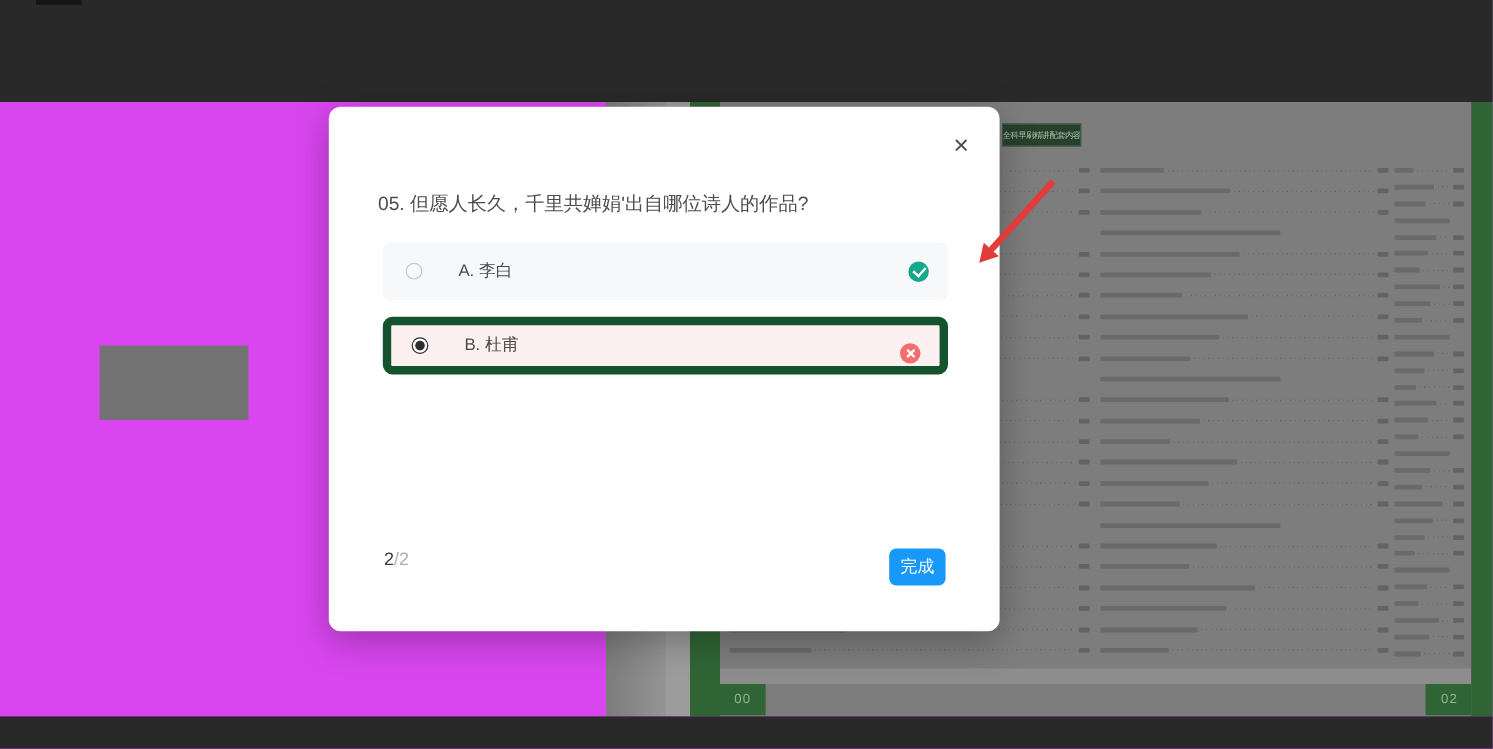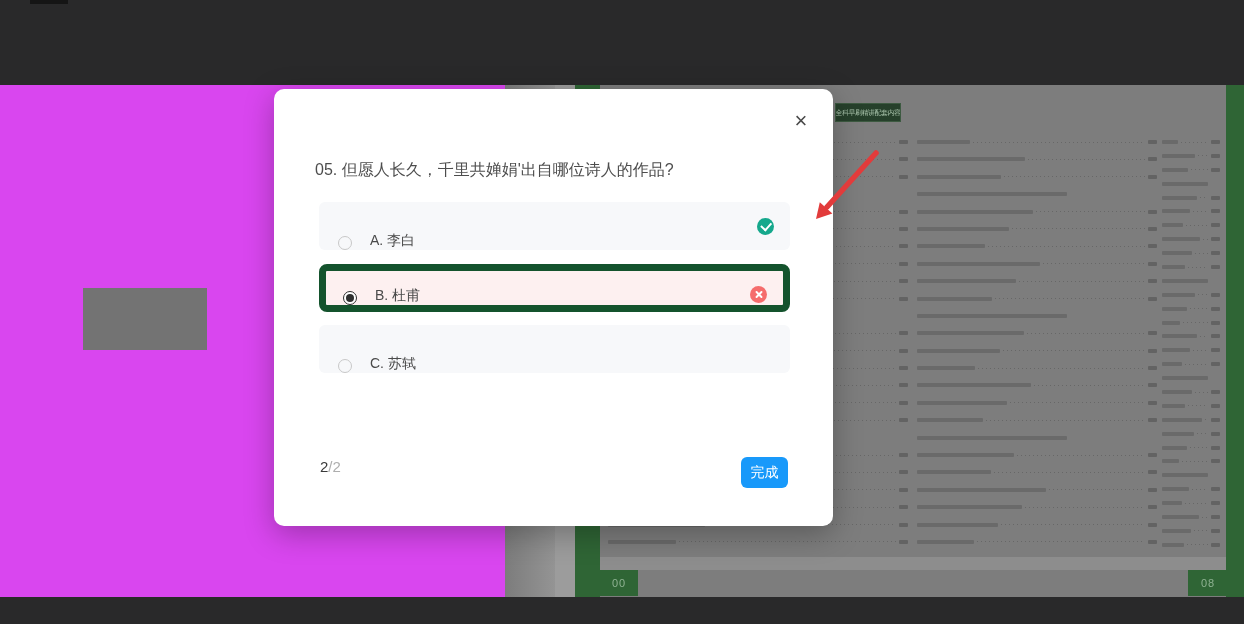--- a/index.html
+++ b/index.html
@@ -45,21 +45,21 @@
 
   
   .modal { position:absolute; left:274px; top:89px; width:559px; height:437px; background:#fff;
            border-radius:10px; box-shadow:0 8px 30px rgba(0,0,0,.28); z-index:10; }
   .modal-close { position:absolute; left:514px; top:20px; width:26px; height:26px; cursor:pointer;
                  color:#4a4a4a; font-size:22px; line-height:24px; text-align:center; font-weight:400; }
   .question { position:absolute; left:41px; top:71px; width:490px; color:#4d4d4d; font-size:16px; }
 
   .options { position:absolute; left:45px; top:113px; width:471px; }
   .option { position:relative; width:471px; height:48px; background:#f7f8fa; border-radius:6px;
-            margin-bottom:13.5px; display:flex; align-items:flex-end; cursor:pointer; }
+            margin-bottom:13.5px; display:flex; align-items:center; cursor:pointer;gap:12px; }
   .option.wrong-selected { background:#fdf0f0; border:7px solid #14532d; border-radius:8px; }
 
   .radio { width:14px; height:14px; border-radius:50%; border:1px solid #c8c8c8; margin-left:19px;
            background:transparent; flex:none; position:relative; }
   .option.wrong-selected .radio { margin-left:17px; }
   .radio.checked { border-color:#2e2e2e; background:#fff; }
   .radio.checked::after { content:""; position:absolute; left:2px; top:2px; width:8px; height:8px;
                           border-radius:50%; background:#2e2e2e; }
   .opt-label { margin-left:18px; font-size:14px; color:#4a4a4a; }
 
@@ -468,21 +468,21 @@
           <span class="toc-num"></span>
         </div>
         <div class="toc-row">
           <span class="toc-stub" style="width: 22px;"></span>
           <span class="toc-leader"></span>
           <span class="toc-num"></span>
         </div>
       </div>
     <div class="footer-band"></div>
     <div class="page-tab tab-left">00</div>
-    <div class="page-tab tab-right">08</div>
+    <div class="page-tab tab-right">02</div>
   </div>
 
   <div class="right-green-bar"></div>
 </div>
 
 <div class="bottom-bar"></div>
 
 <div class="modal">
   <div class="modal-close">×</div>
 
@@ -492,24 +492,20 @@
     <div class="option">
       <span class="radio"></span>
       <span class="opt-label">A. 李白</span>
       <span class="ricon check"></span>
     </div>
     <div class="option wrong-selected">
       <span class="radio checked"></span>
       <span class="opt-label">B. 杜甫</span>
       <span class="ricon cross"></span>
     </div>
-    <div class="option">
-      <span class="radio"></span>
-      <span class="opt-label">C. 苏轼</span>
-    </div>
   </div>
 
   <div class="progress"><span>2</span><span class="dim">/</span><span class="dim">2</span></div>
 
   <button class="finish-btn">完成</button>
 </div>
 
 <svg class="arrow-svg" width="92" height="88" viewBox="0 0 92 88">
   <line x1="78" y1="10" x2="29" y2="64" stroke="#e23b3b" stroke-width="5.5" stroke-linecap="round"></line>
   <polygon points="18,76 21.8,59.2 34.4,70.6" fill="#e23b3b"></polygon>

